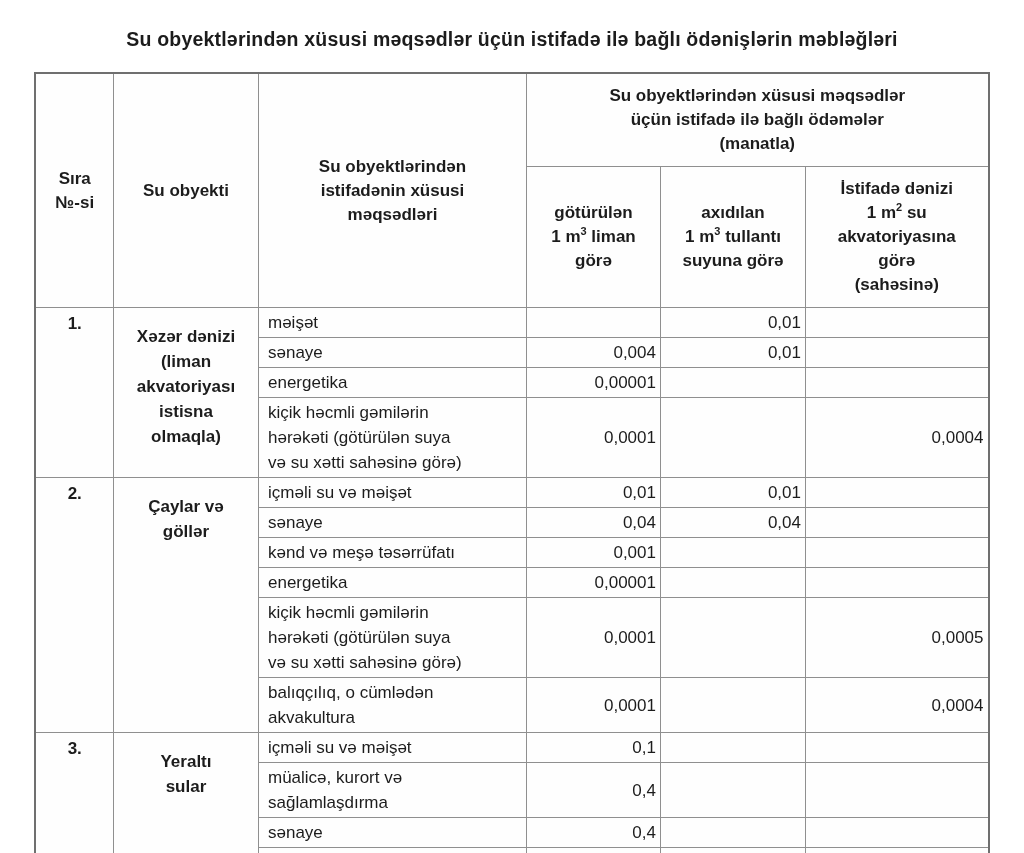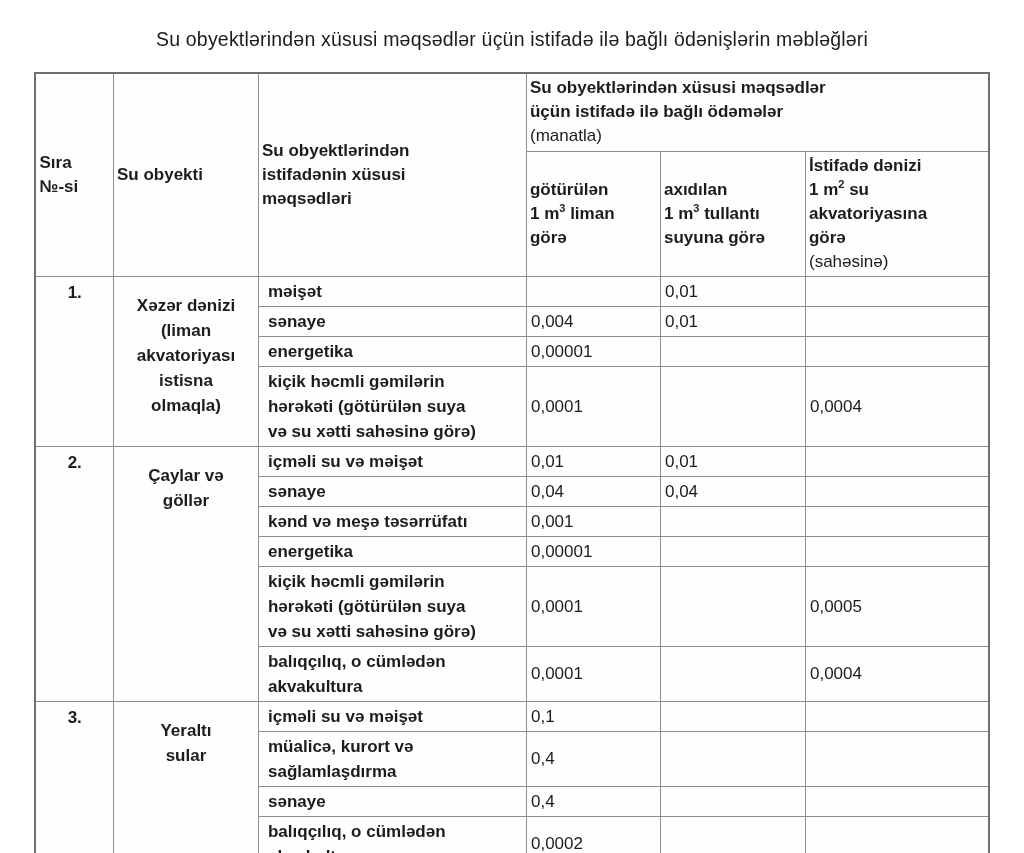--- a/index.html
+++ b/index.html
@@ -8,69 +8,68 @@
     background: #ffffff;
     width: 1024px;
     min-height: 853px;
     font-family: "Liberation Sans", "DejaVu Sans", sans-serif;
     color: #1c1c1c;
   }
   .page-title {
     margin: 28px 10px 16px 10px;
     text-align: center;
     font-size: 19.5px;
-    font-weight: normal;
+    font-weight: bold;
     letter-spacing: 0.2px;
     line-height: 22px;
   }
   table.rates {
     border-collapse: collapse;
     table-layout: fixed;
     width: 953px;
     margin: 22px auto 0 auto;
     background: #fefefe;
     border: 2px solid #6f6f6f;
     font-size: 17px;
   }
   table.rates th, table.rates td {
     border: 1px solid #8f8f8f;
     overflow: hidden;
   }
   th {
     font-weight: bold;
-    text-align: left;
+    text-align: center;
     vertical-align: middle;
     line-height: 24px;
-    padding: 2px 3px;
+    padding: 10px 3px;
   }
   .prewrap { white-space: pre-line; }
-  .note { font-weight: normal; }
+  .note { font-weight: bold; }
   td { line-height: 25px; }
   .c-num {
     text-align: center;
     vertical-align: top;
     font-weight: bold;
     padding-top: 3px;
   }
   .c-obj {
     text-align: center;
     vertical-align: top;
     font-weight: bold;
     padding: 16px 6px 2px 6px;
     white-space: pre-line;
   }
   .c-pur {
     text-align: left;
     vertical-align: middle;
     padding: 2px 6px 2px 9px;
     white-space: pre-line;
-    font-weight: bold;
   }
   .c-val {
-    text-align: left;
+    text-align: right;
     vertical-align: middle;
     padding: 0 4px;
   }
   sup {
     font-size: 11px;
     line-height: 0;
   }
 </style>
 </head>
 <body>

